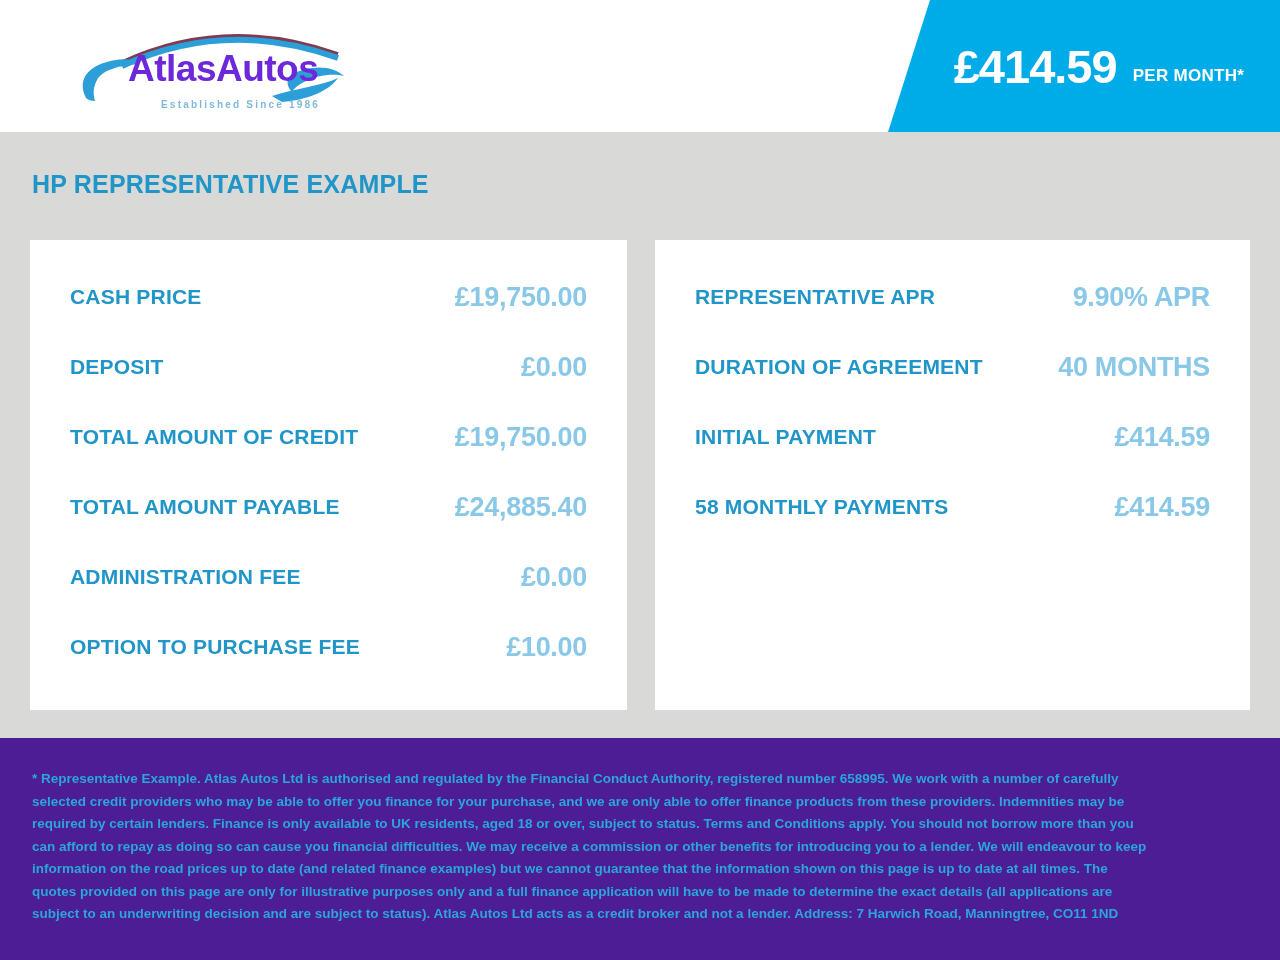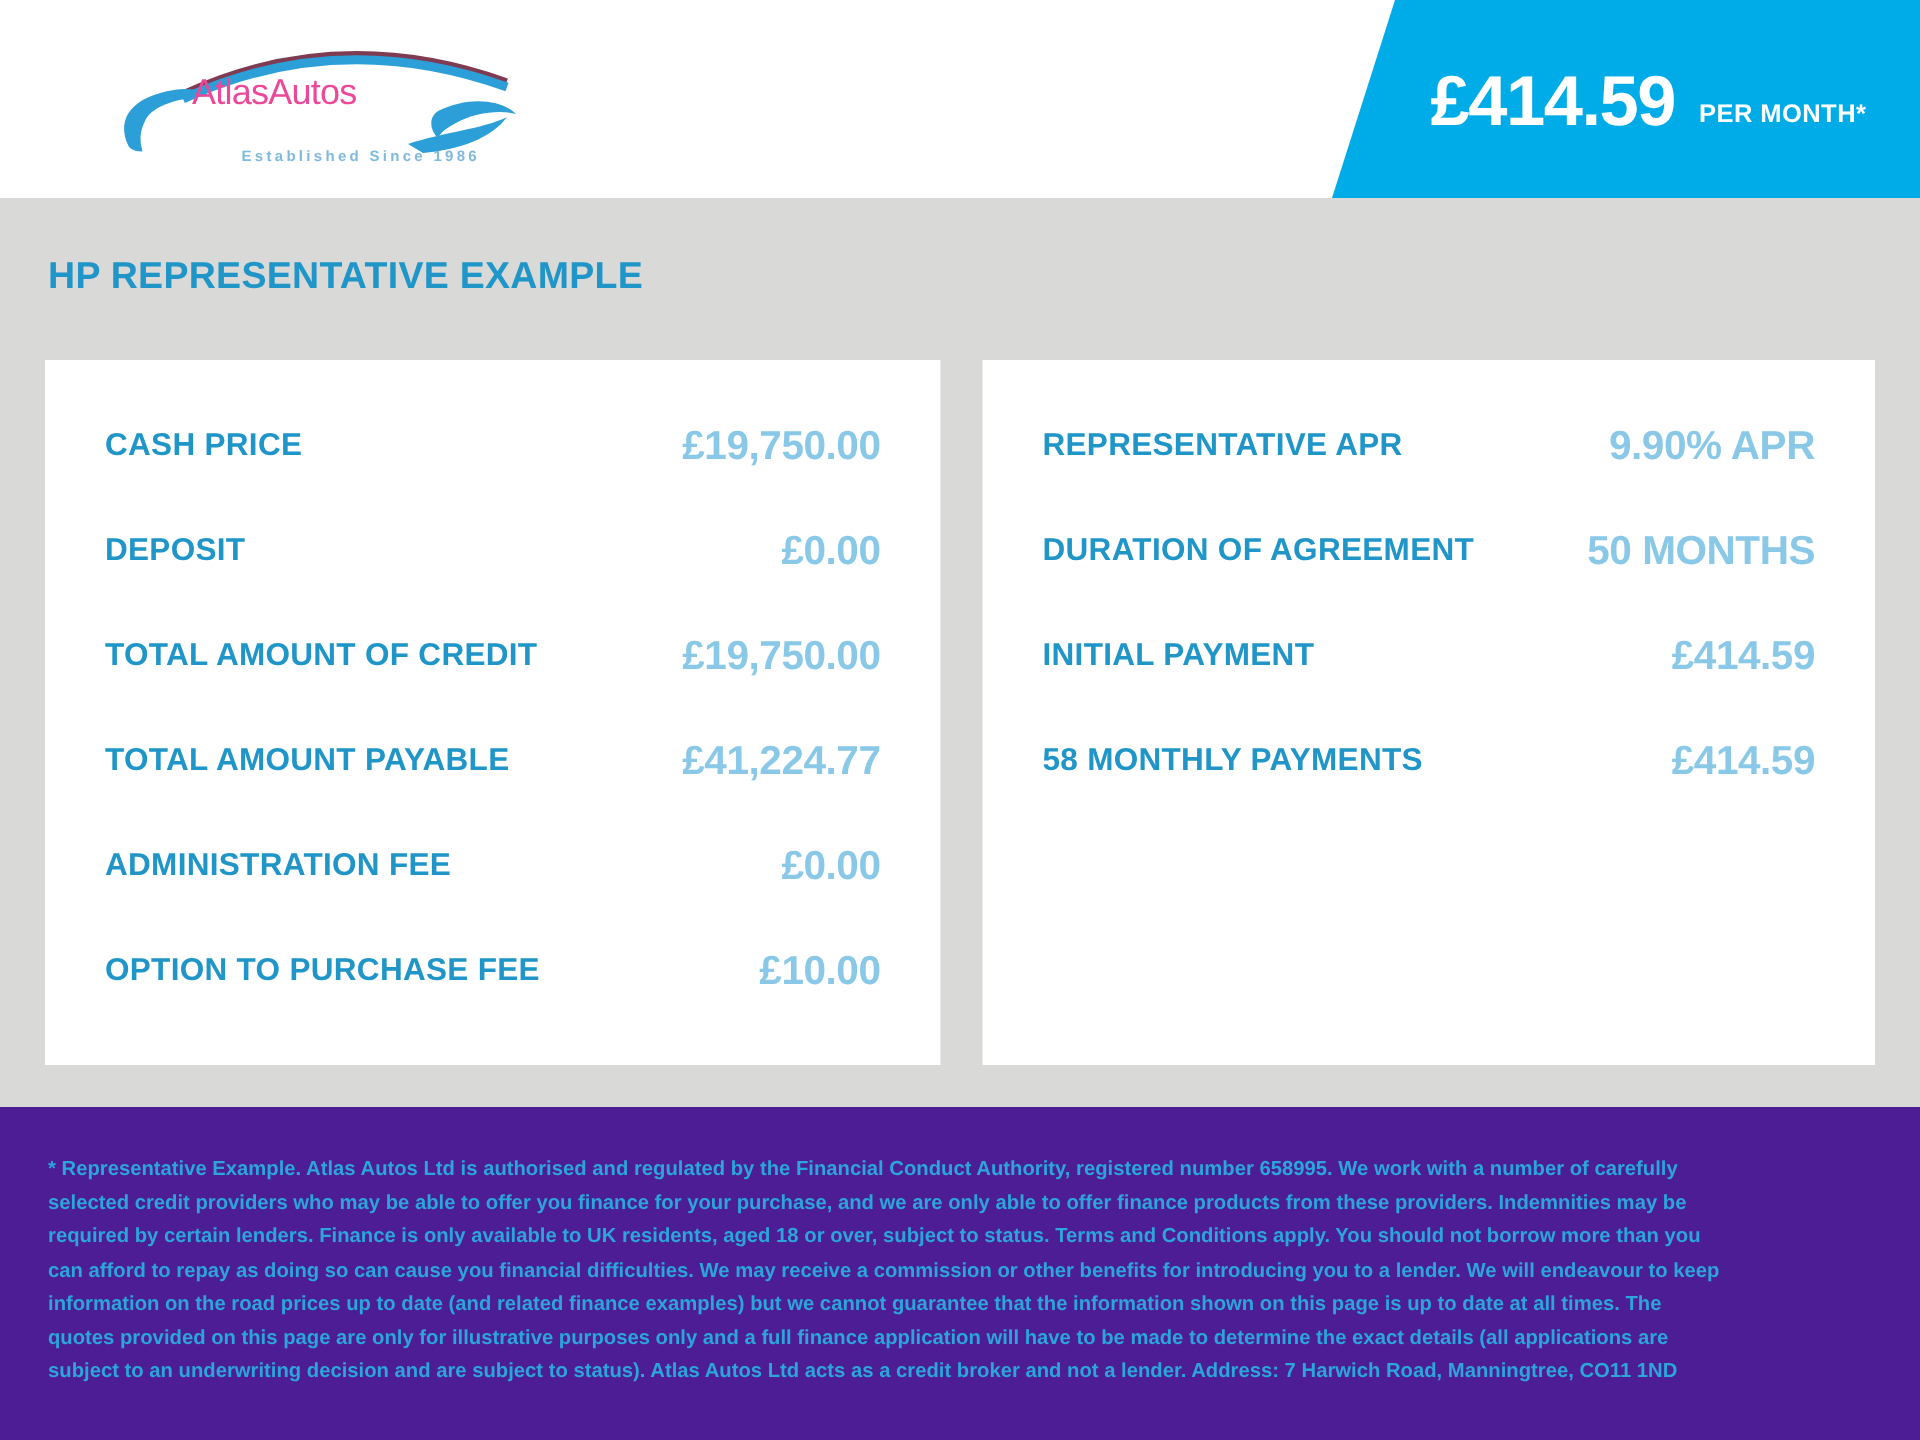--- a/index.html
+++ b/index.html
@@ -18,21 +18,21 @@
     background:#ffffff;
   }
   .logo {
     position:absolute; top:22px; left:76px;
     width:280px; height:92px;
     cursor:pointer;
   }
   .logo svg { width:100%; height:100%; }
   .logo-text {
     position:absolute; top:26px; left:52px;
-    font-size:24px; font-weight:normal; color:#ec4899;
+    font-size:37px; font-weight:bold; color:#6d28d9;
     letter-spacing:-0.5px;
   }
   .logo-tagline {
     position:absolute; top:63px; left:85px;
     font-size:10px; font-weight:bold; color:#7fb9dc;
     letter-spacing:2.2px;
     margin-top:14px;
   }
 
   
@@ -141,40 +141,40 @@
     <div class="finance-row">
       <span class="finance-label">DEPOSIT</span>
       <span class="finance-value">£0.00</span>
     </div>
     <div class="finance-row">
       <span class="finance-label">TOTAL AMOUNT OF CREDIT</span>
       <span class="finance-value">£19,750.00</span>
     </div>
     <div class="finance-row">
       <span class="finance-label">TOTAL AMOUNT PAYABLE</span>
-      <span class="finance-value">£41,224.77</span>
+      <span class="finance-value">£24,885.40</span>
     </div>
     <div class="finance-row">
       <span class="finance-label">ADMINISTRATION FEE</span>
       <span class="finance-value">£0.00</span>
     </div>
     <div class="finance-row">
       <span class="finance-label">OPTION TO PURCHASE FEE</span>
       <span class="finance-value">£10.00</span>
     </div>
   </div>
 
   <div class="panel panel-right">
     <div class="finance-row">
       <span class="finance-label">REPRESENTATIVE APR</span>
       <span class="finance-value">9.90% APR</span>
     </div>
     <div class="finance-row">
       <span class="finance-label">DURATION OF AGREEMENT</span>
-      <span class="finance-value">50 MONTHS</span>
+      <span class="finance-value">40 MONTHS</span>
     </div>
     <div class="finance-row">
       <span class="finance-label">INITIAL PAYMENT</span>
       <span class="finance-value">£414.59</span>
     </div>
     <div class="finance-row">
       <span class="finance-label">58 MONTHLY PAYMENTS</span>
       <span class="finance-value">£414.59</span>
     </div>
   </div>

